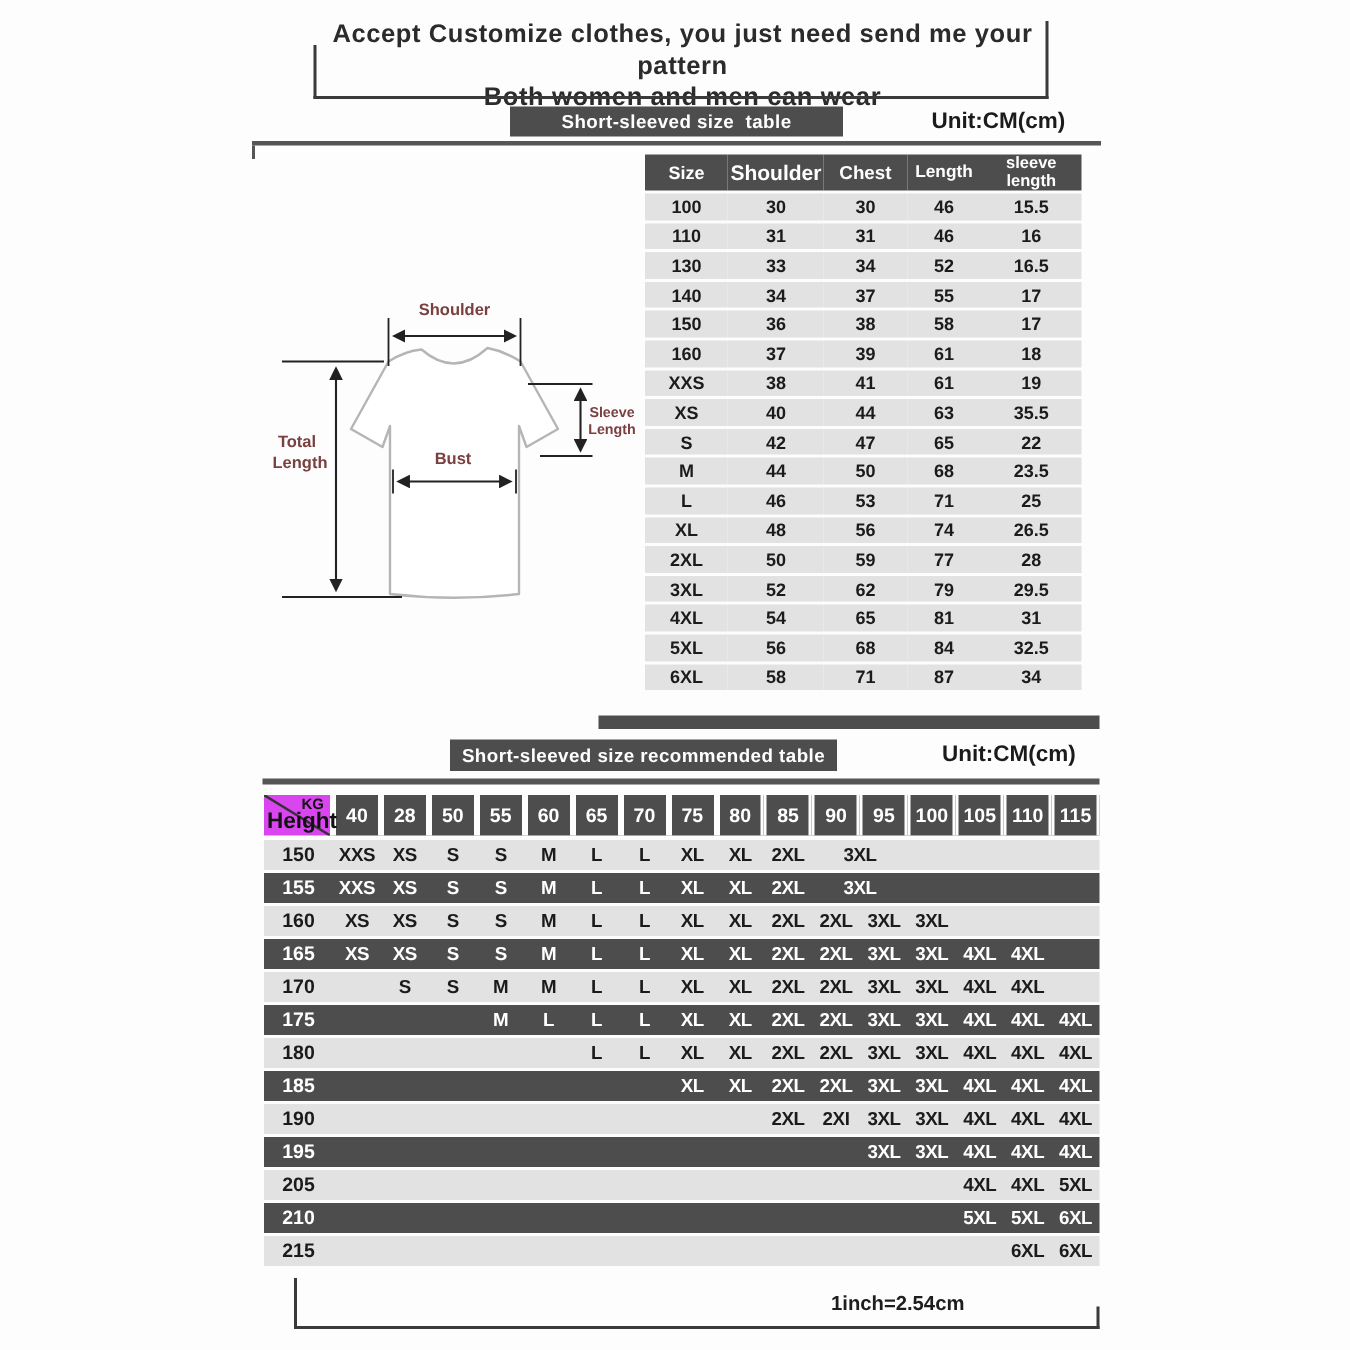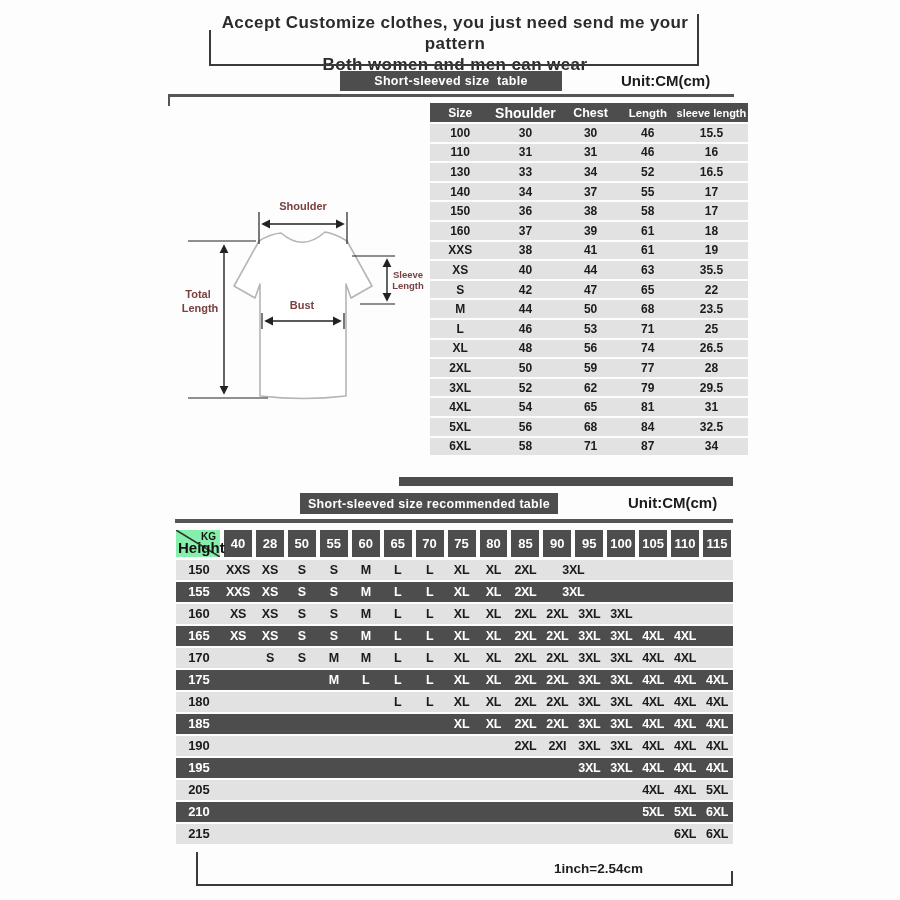--- a/index.html
+++ b/index.html
@@ -26,39 +26,39 @@
   .div1{left:168px;top:94px;width:566px;height:3px;}
   .div1tick{left:168px;top:97px;width:2px;height:9px;}
   .div2{left:175px;top:519px;width:558px;height:4px;}
 
   
   .diagram{position:absolute;left:180px;top:196px;width:245px;height:215px;}
   .dim-label{font-weight:bold;fill:#7a4040;font-size:11px;}
   .dim-label-sm{font-weight:bold;fill:#7a4040;font-size:9.5px;}
 
   
-  .size-table{position:absolute;left:430px;top:101px;width:318px;
+  .size-table{position:absolute;left:430px;top:101px;width:291px;
               border-collapse:separate;border-spacing:0 2px;table-layout:fixed;}
   .size-table th{background:#4d4d4d;color:#fff;height:19px;font-weight:bold;padding:0;}
   .size-table th.c0{width:19%;font-size:12px;}
   .size-table th.c1{width:22%;font-size:14px;}
   .size-table th.c2{width:19%;font-size:12.5px;}
   .size-table th.c3{width:17%;font-size:11.5px;}
   .size-table th.c4{width:23%;font-size:11px;}
   .size-table td{background:#e2e2e2;height:17.6px;text-align:center;font-weight:bold;
                  font-size:12px;color:#1b1b1b;padding:0;}
   .endbar{position:absolute;left:399px;top:477px;width:334px;height:9px;background:#4d4d4d;}
 
   
   .matrix{position:absolute;left:176px;top:530px;width:557px;}
   .mrow{display:grid;grid-template-columns:46px repeat(16,1fr);height:20px;margin-bottom:2px;}
   .mhead{height:27px;margin-bottom:3px;background:#fff;}
   .whead{background:#4d4d4d;color:#fff;font-weight:bold;font-size:13px;line-height:27px;
          text-align:center;border-left:2px solid #fdfdfd;border-right:2px solid #fdfdfd;box-sizing:border-box;}
-  .corner{position:relative;background:#86efac;border-right:2px solid #fdfdfd;box-sizing:border-box;padding-left:40px;}
+  .corner{position:relative;background:#d946ef;border-right:2px solid #fdfdfd;box-sizing:border-box;padding-left:40px;}
   .corner svg{position:absolute;left:0;top:0;width:100%;height:100%;}
   .corner .kg{position:absolute;top:1px;right:4px;font-size:10px;font-weight:bold;color:#111;}
   .corner .hg{position:absolute;bottom:1px;left:2px;font-size:15px;font-weight:bold;color:#111;}
   .mrow.light{background:#e2e2e2;color:#1b1b1b;}
   .mrow.dark{background:#4d4d4d;color:#fff;}
   .hlabel{grid-column:1;font-weight:bold;font-size:13px;line-height:20px;text-align:center;}
   .val{font-weight:bold;font-size:12.5px;line-height:20px;text-align:center;letter-spacing:-.3px;}
 
   
   .foot-bk-left{left:196px;top:852px;width:2px;height:34px;}

